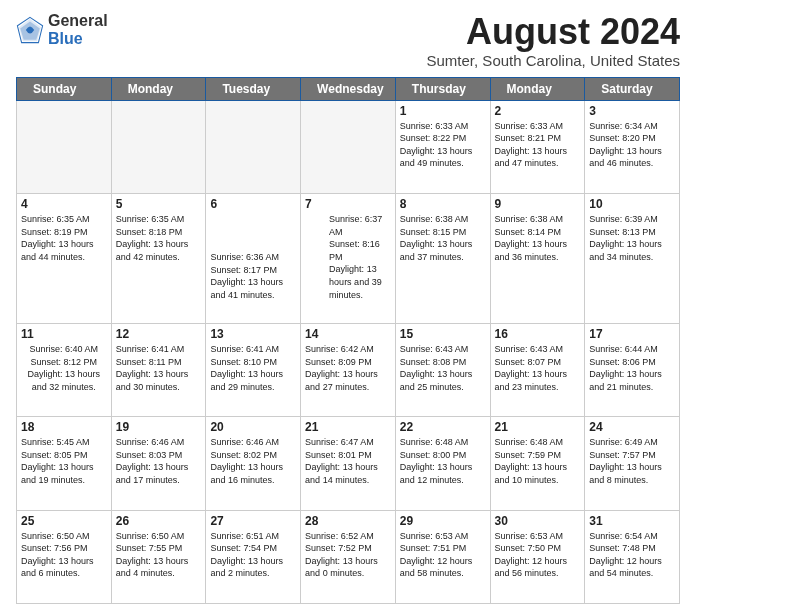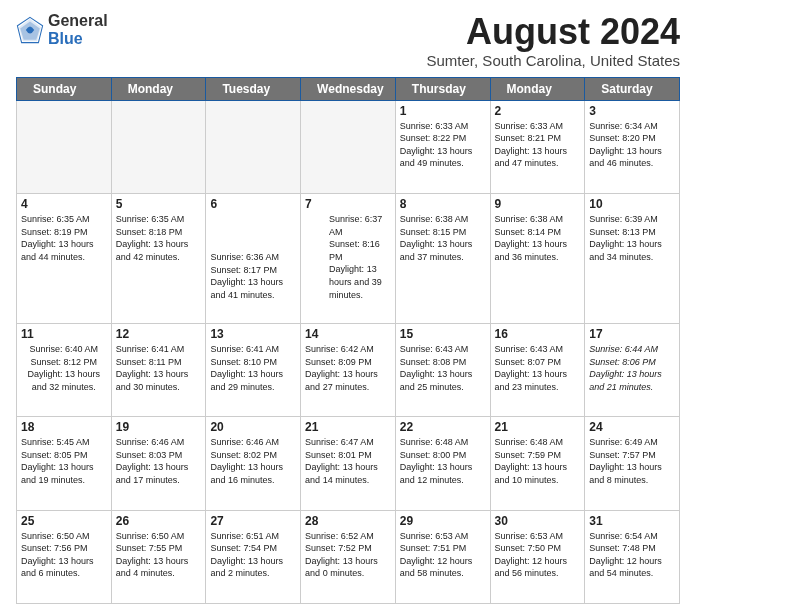--- a/index.html
+++ b/index.html
@@ -241,21 +241,21 @@
 Daylight: 13 hours and 25 minutes.</div>
           </td>
           <td>
             <span class="day-number">16</span>
             <div class="day-info" style="white-space: pre-line;">Sunrise: 6:43 AM
 Sunset: 8:07 PM
 Daylight: 13 hours and 23 minutes.</div>
           </td>
           <td>
             <span class="day-number">17</span>
-            <div class="day-info" style="white-space: pre-line; font-style: italic;">Sunrise: 6:44 AM
+            <div class="day-info" style="white-space: pre-line;">Sunrise: 6:44 AM
 Sunset: 8:06 PM
 Daylight: 13 hours and 21 minutes.</div>
           </td>
         </tr>
         <tr>
           <td>
             <span class="day-number">18</span>
             <div class="day-info" style="white-space: pre-line;">Sunrise: 5:45 AM
 Sunset: 8:05 PM
 Daylight: 13 hours and 19 minutes.</div>

